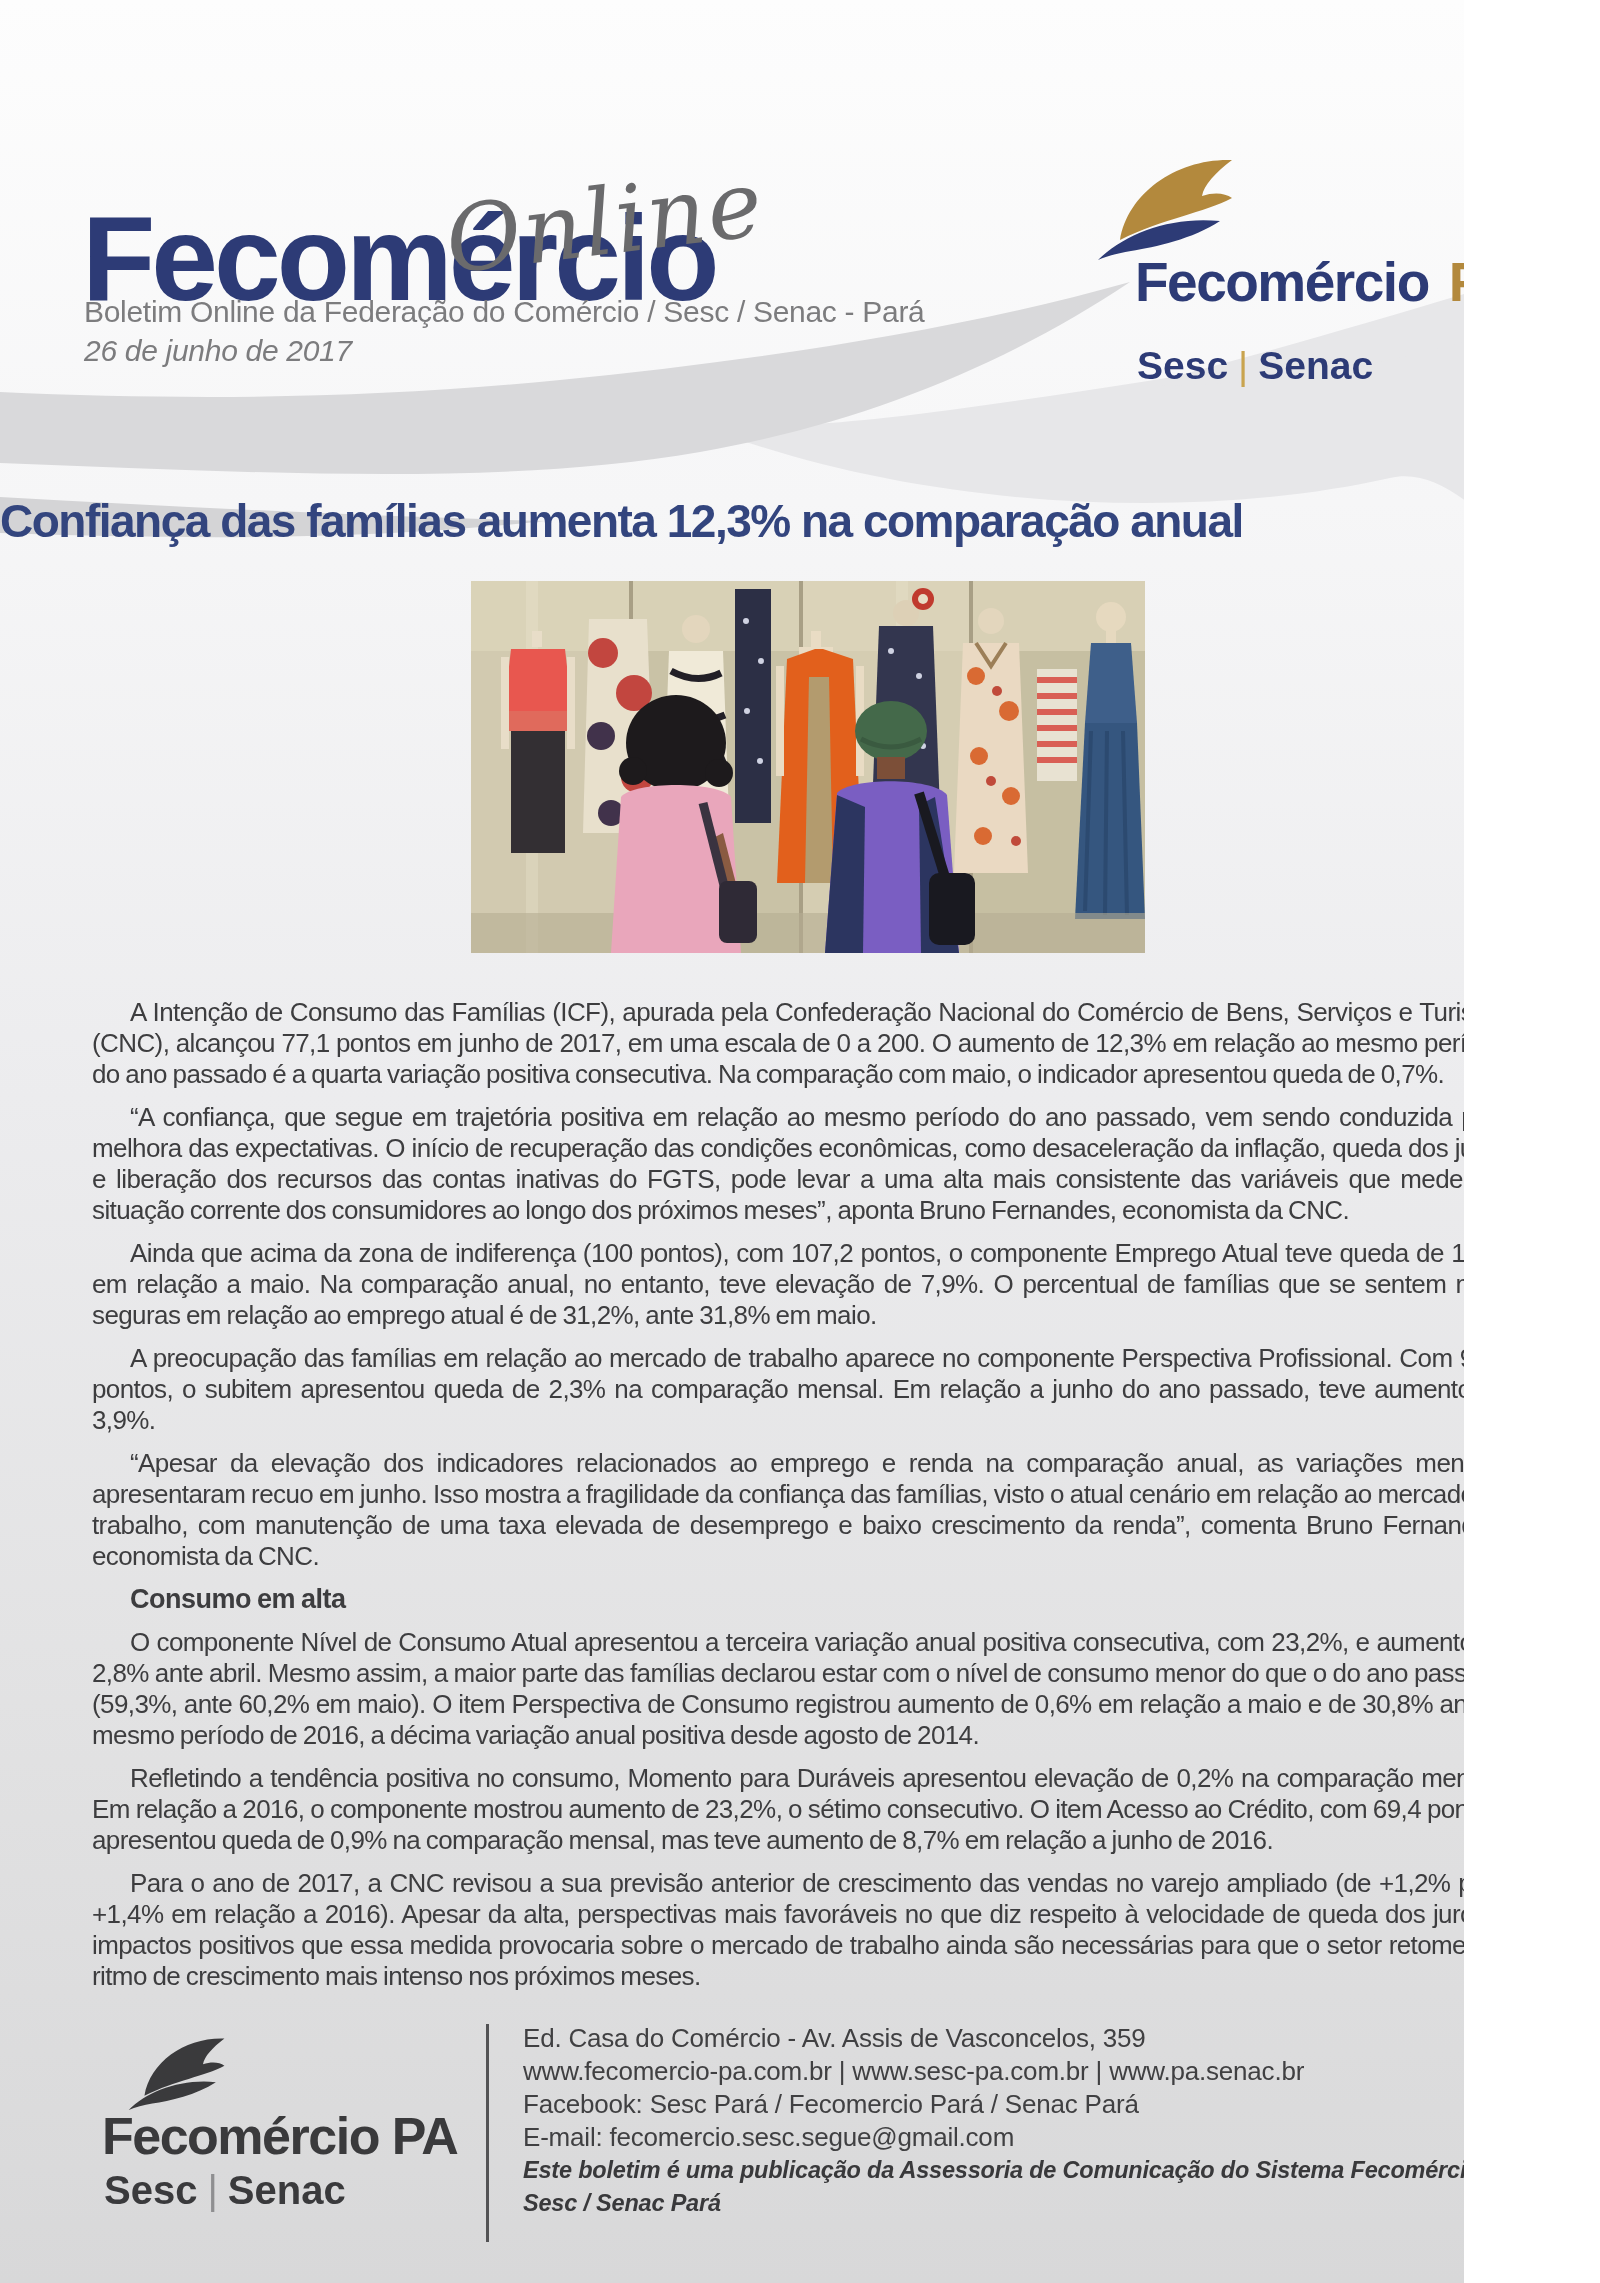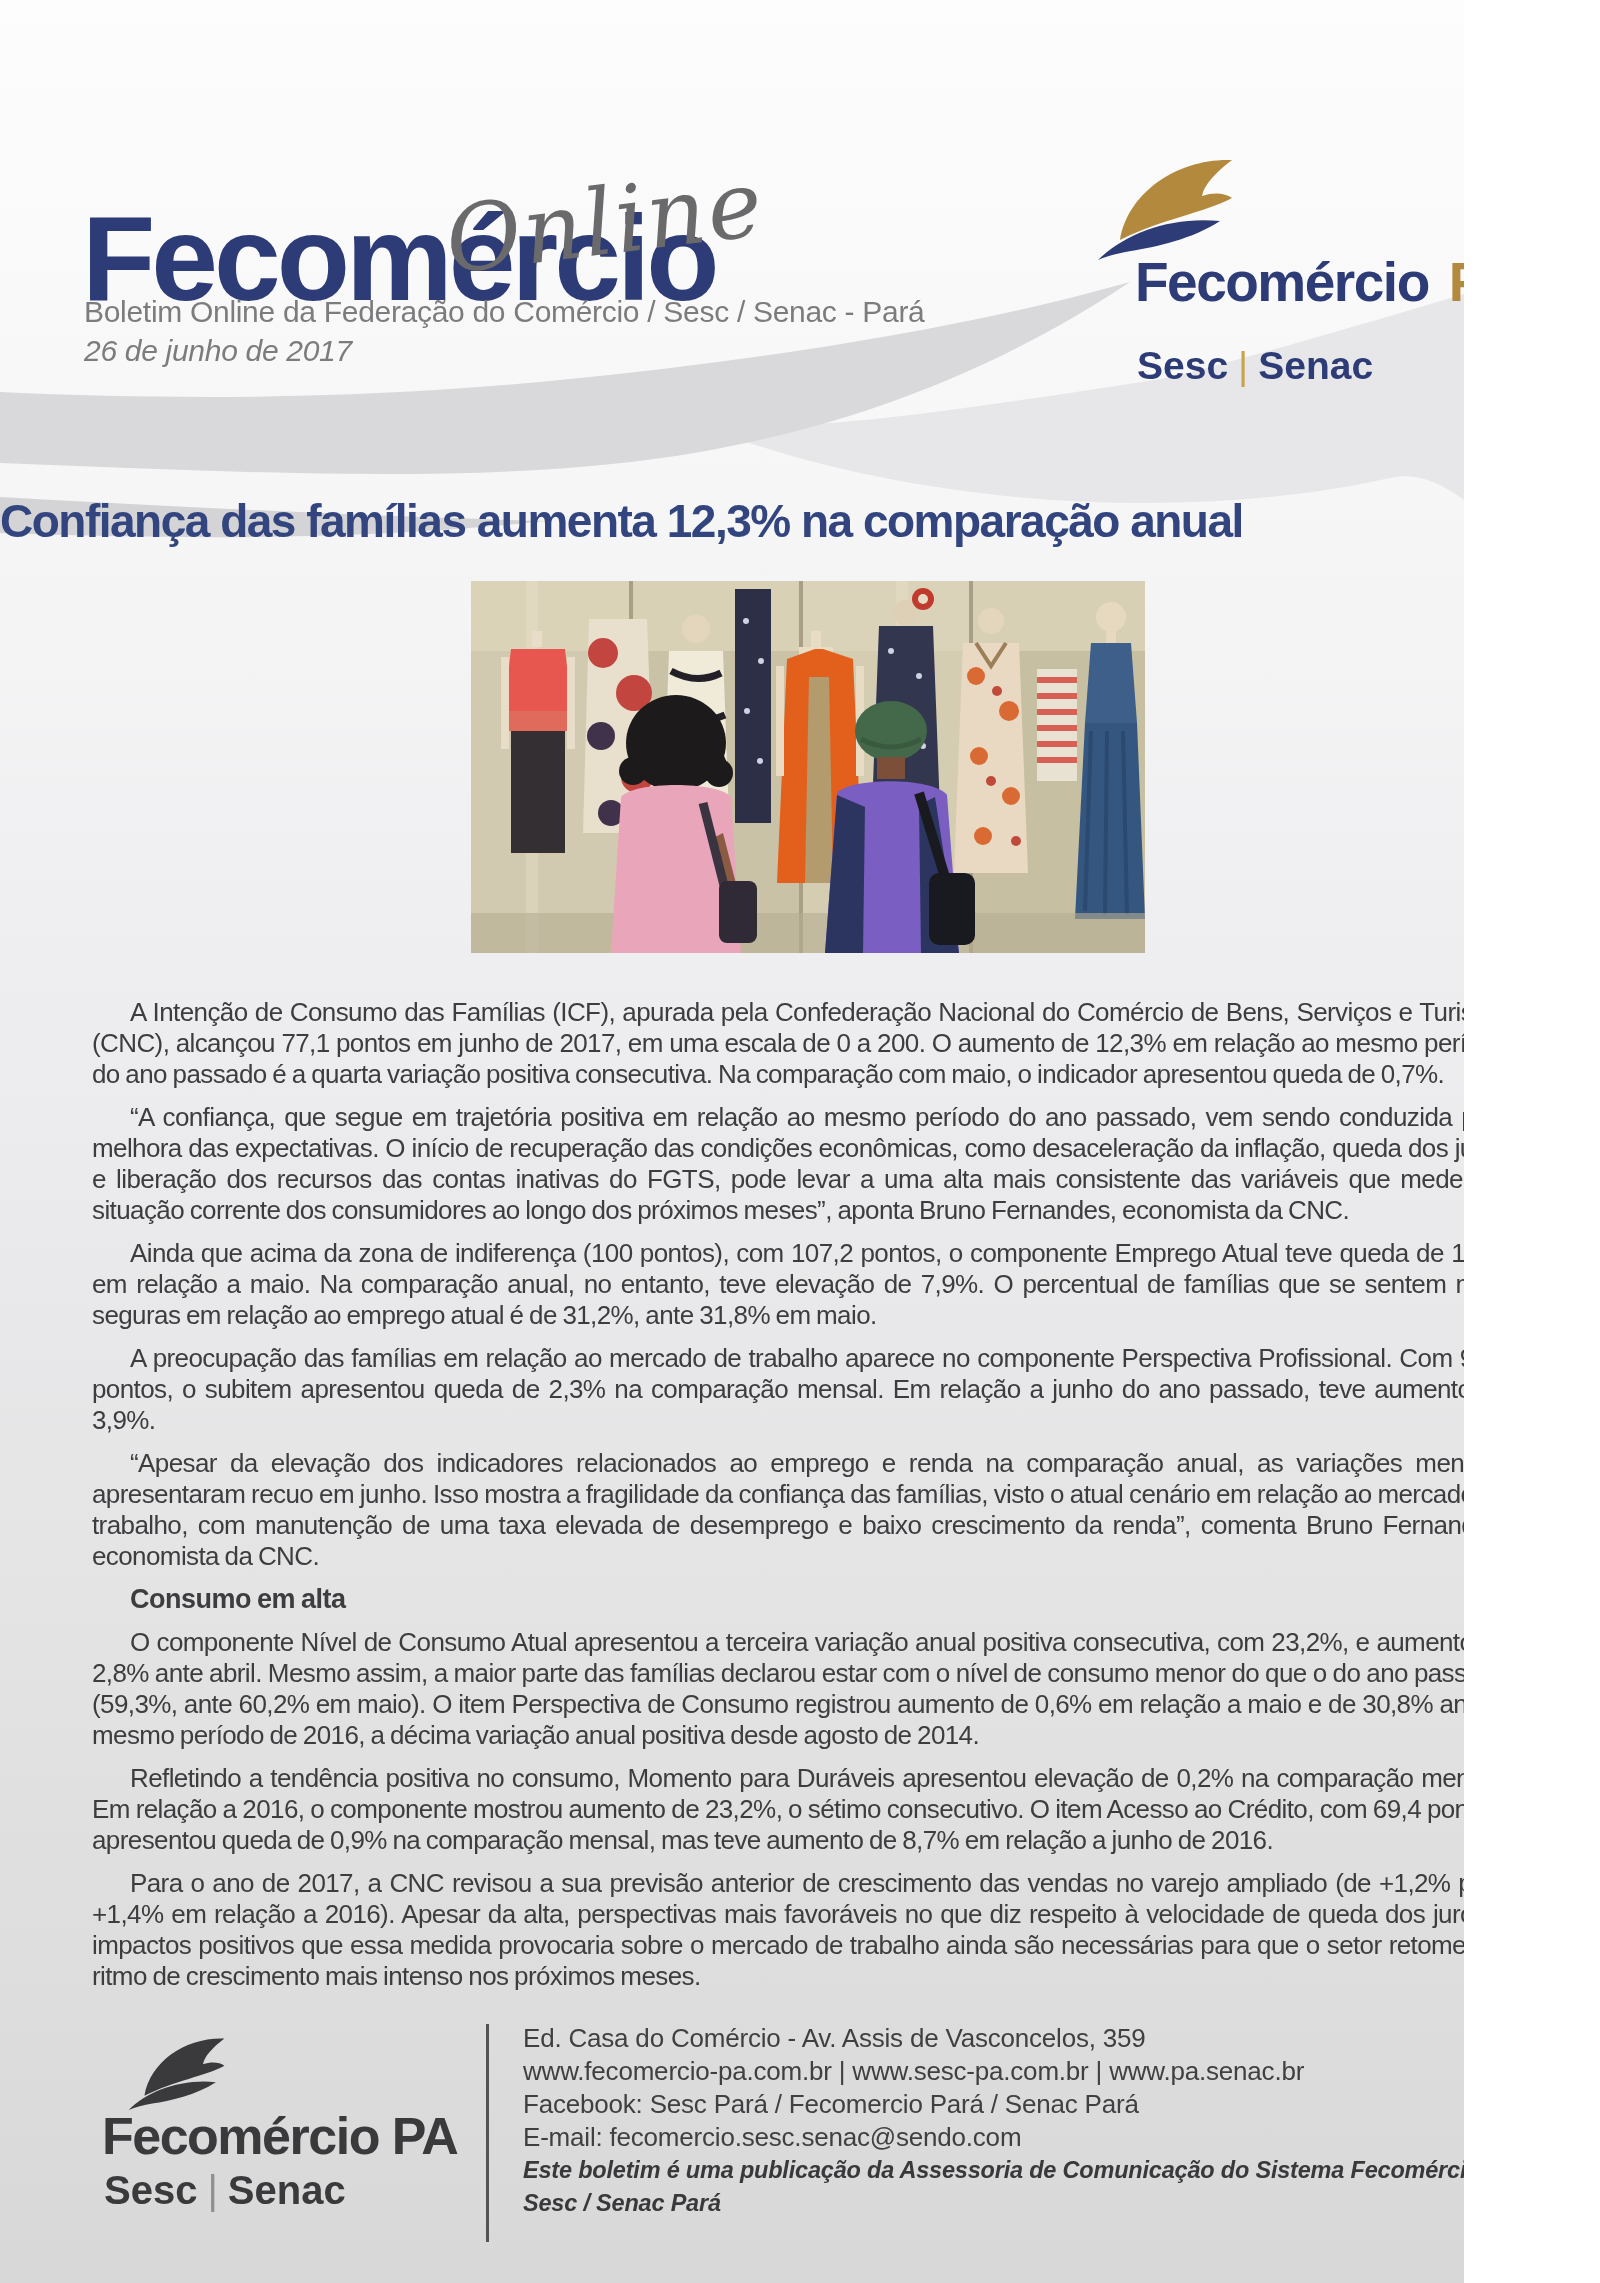--- a/index.html
+++ b/index.html
@@ -209,18 +209,18 @@
       <div class="f-wordmark">Fecomércio PA</div>
       <div class="f-sescsenac">
         <span>Sesc</span><span class="pipe">|</span><span>Senac</span>
       </div>
     </div>
     <div class="f-divider"></div>
     <div class="f-info">
       <div>Ed. Casa do Comércio - Av. Assis de Vasconcelos, 359</div>
       <div>www.fecomercio-pa.com.br | www.sesc-pa.com.br | www.pa.senac.br</div>
       <div>Facebook: Sesc Pará / Fecomercio Pará / Senac Pará</div>
-      <div>E-mail: fecomercio.sesc.senac@sendo.com</div>
+      <div>E-mail: fecomercio.sesc.segue@gmail.com</div>
       <div class="credits">Este boletim é uma publicação da Assessoria de Comunicação do Sistema Fecomércio / Sesc / Senac Pará</div>
     </div>
   </div>
 
 </div>
 
 </body></html>

